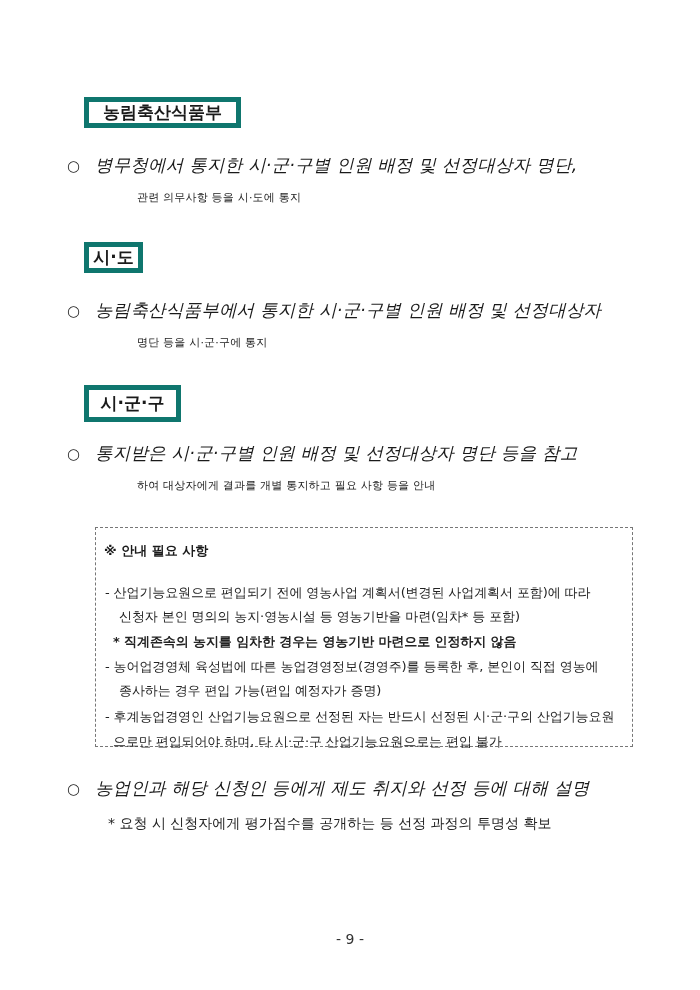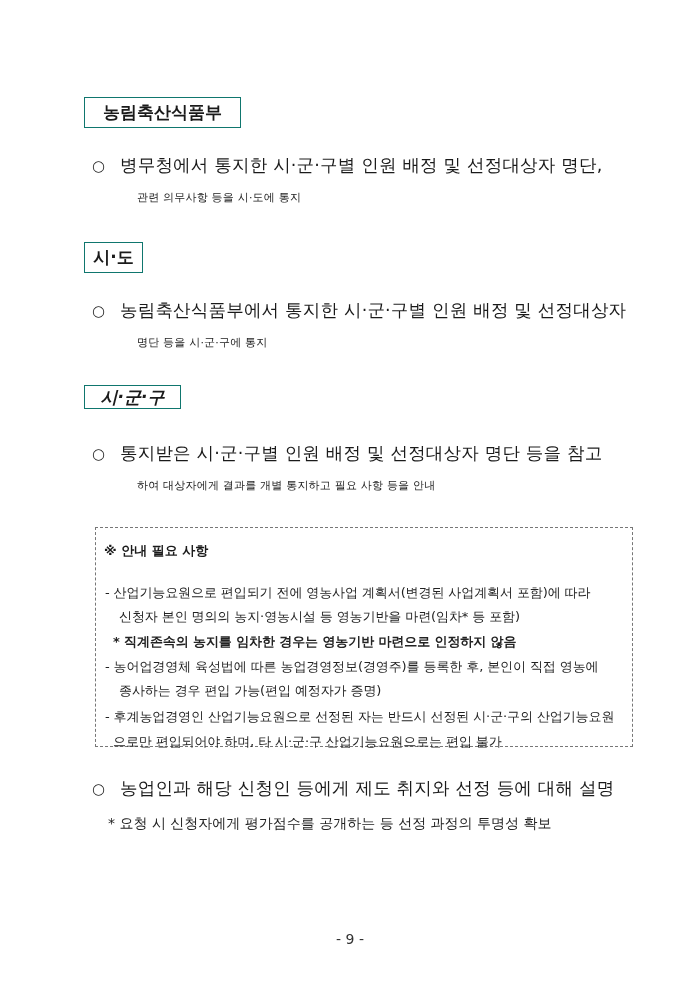--- a/index.html
+++ b/index.html
@@ -1,21 +1,21 @@
 <!DOCTYPE html>
 <html><head>
 <meta charset="utf-8">
 <style>
   html, body { margin: 0; padding: 0; background: #ffffff; }
   body { width: 700px; height: 990px; position: relative; overflow: hidden;
          font-family: "DejaVu Sans", "Liberation Sans", sans-serif; color: #1a1a1a; }
-  .hbox { position: absolute; border: 1px solid #0f766e; background: #fff;
+  .hbox { position: absolute; border: 5px solid #0f766e; background: #fff;
           font-size: 17px; font-weight: bold; display: flex; align-items: center;
           justify-content: center; box-sizing: border-box; letter-spacing: 0px; }
-  .bullet-line { position: absolute; left: 92px; font-size: 17.5px; white-space: nowrap; letter-spacing: 0.2px; }
+  .bullet-line { position: absolute; left: 67px; font-size: 17.5px; white-space: nowrap; letter-spacing: 0.2px; font-style: italic; }
   .bullet-mark { display: inline-block; width: 28px; font-size: 15px; }
   .cont-line { position: absolute; left: 120px; font-size: 11px; white-space: nowrap; letter-spacing: 0.2px; margin-left: 17px; }
   .notebox { position: absolute; left: 95px; top: 527px; width: 538px; height: 220px;
              border: 1px dashed #777; box-sizing: border-box; }
   .note-title { position: absolute; left: 104px; top: 542px; font-size: 13px; font-weight: bold; white-space: nowrap; }
   .note-line { position: absolute; font-size: 13px; white-space: nowrap; letter-spacing: -0.1px; color: #222; margin-top: 14px; }
   .sub-note { position: absolute; left: 108px; font-size: 14px; white-space: nowrap; color: #222; }
   .page-num { position: absolute; left: 0; width: 700px; top: 931px; text-align: center; font-size: 14px; color: #333; }
 </style>
 </head>
@@ -30,21 +30,21 @@
 <div class="cont-line" style="top:190px;">관련 의무사항 등을 시·도에 통지</div>
 
 <div class="hbox" style="left:84px; top:242px; width:59px; height:31px;">
   <span>시·도</span>
 </div>
 <div class="bullet-line" style="top:298px;">
   <span class="bullet-mark">○</span><span>농림축산식품부에서 통지한 시·군·구별 인원 배정 및 선정대상자</span>
 </div>
 <div class="cont-line" style="top:335px;">명단 등을 시·군·구에 통지</div>
 
-<div class="hbox" style="left:84px; top:385px; width:97px; height:24px;font-style:italic;">
+<div class="hbox" style="left:84px; top:385px; width:97px; height:37px;">
   <span>시·군·구</span>
 </div>
 <div class="bullet-line" style="top:441px;">
   <span class="bullet-mark">○</span><span>통지받은 시·군·구별 인원 배정 및 선정대상자 명단 등을 참고</span>
 </div>
 <div class="cont-line" style="top:478px;">하여 대상자에게 결과를 개별 통지하고 필요 사항 등을 안내</div>
 
 <div class="notebox"></div>
 <div class="note-title">※ 안내 필요 사항</div>
 <div class="note-line" style="left:105px; top:570px;">- 산업기능요원으로 편입되기 전에 영농사업 계획서(변경된 사업계획서 포함)에 따라</div>

